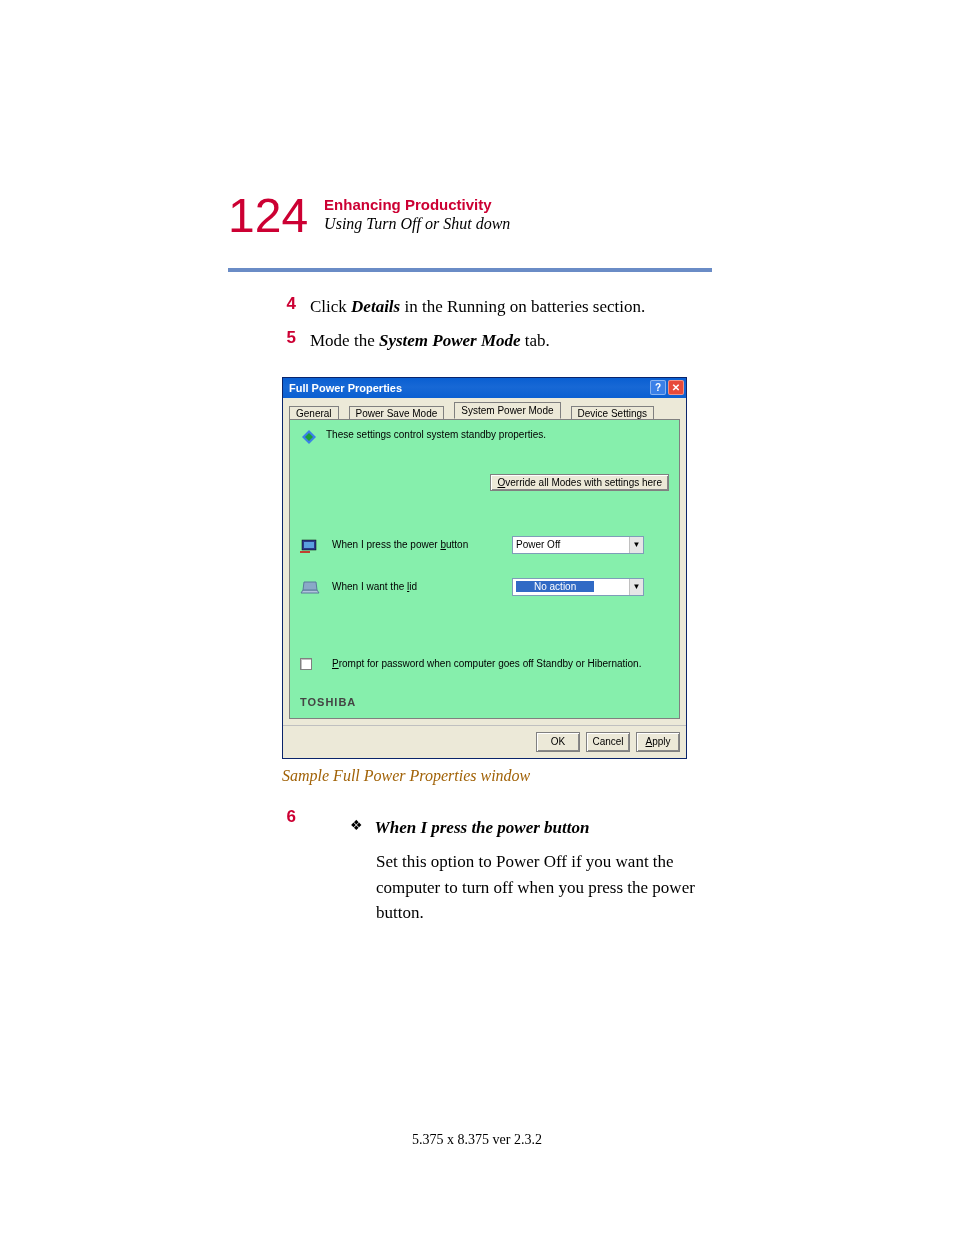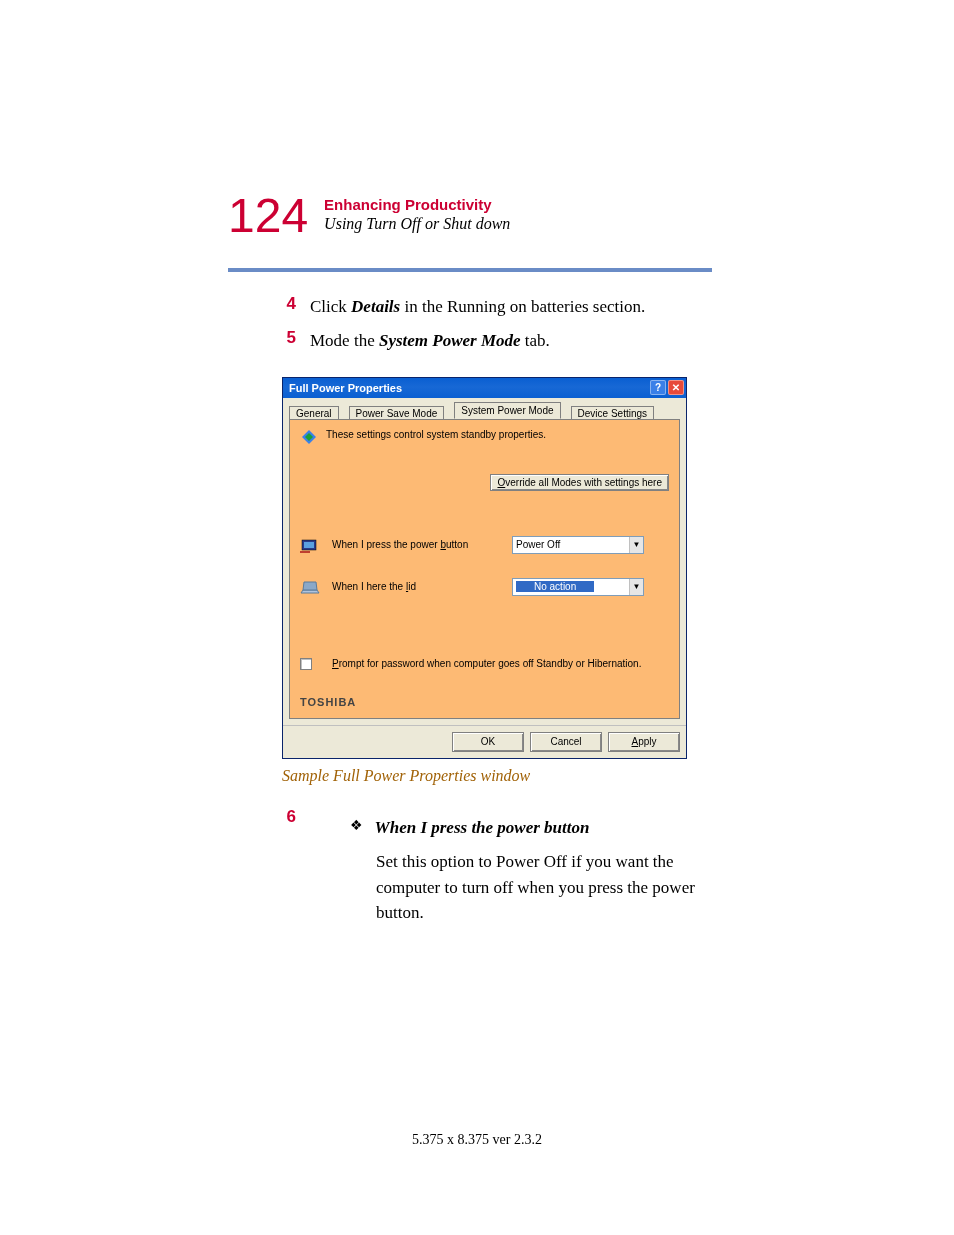--- a/index.html
+++ b/index.html
@@ -136,21 +136,21 @@
     border-bottom: 1px solid #ece9d8;
     top: 0;
     padding-top: 2px;
     padding-bottom: 2px;
     z-index: 2;
   }
   .tab-panel {
     border: 1px solid #808080;
     margin: 0 6px 6px 6px;
     padding: 8px 10px 14px 10px;
-    background: #fdba74;
+    background: #86efac;
     min-height: 300px;
     position: relative;
   }
   .panel-top {
     display: flex;
     align-items: flex-start;
     gap: 8px;
   }
   .icon16 {
     width: 18px;
@@ -231,21 +231,21 @@
   }
   .dialog-footer {
     border-top: 1px solid #c0c0c0;
     padding: 6px;
     display: flex;
     justify-content: flex-end;
     gap: 6px;
     background: #ece9d8;
   }
   .dlg-btn {
-    width: 72px;
+    width: 44px;
     height: 20px;
     border: 1px solid #808080;
     box-shadow: inset 1px 1px 0 #fff, inset -1px -1px 0 #888;
     background: #ece9d8;
     font-size: 10px;
     font-family: Tahoma, Arial, sans-serif;
   }
 
   .caption {
     color: #a16207;
@@ -367,21 +367,21 @@
           </div>
         </div>
 
         <div class="setting-row">
           <span class="setting-icon">
             <svg viewBox="0 0 22 18">
                 <path d="M3 12 L17 12 L19 15 L1 15 Z" fill="#b0c4de" stroke="#5a7a9a"></path>
                 <path d="M4 4 L16 4 L17 12 L3 12 Z" fill="#8aa8c8" stroke="#5a7a9a"></path>
               </svg>
           </span>
-          <span class="setting-label"><span>When I here the </span><span class="u">l</span><span>id</span></span>
+          <span class="setting-label"><span>When I want the </span><span class="u">l</span><span>id</span></span>
           <div class="dropdown selected">
             <span class="dd-text">No action</span>
             <span class="dd-arrow">▼</span>
           </div>
         </div>
 
         <div class="checkbox-row">
           <span class="chk"></span>
           <span><span class="u">P</span><span>rompt for password when computer goes off Standby or Hibernation.</span></span>
         </div>

